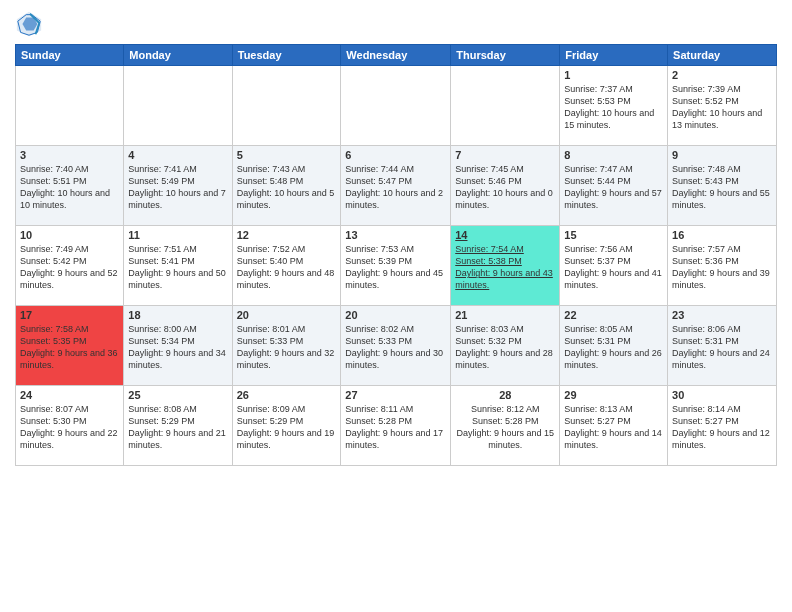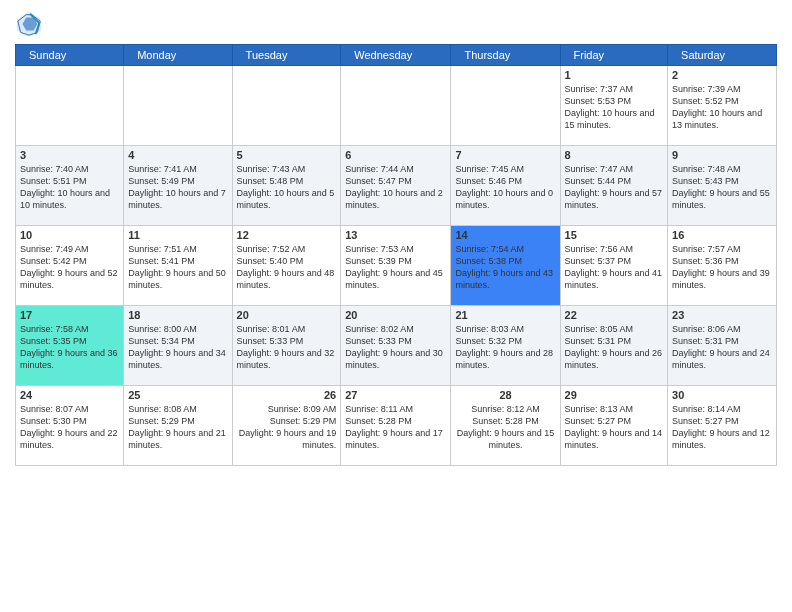--- a/index.html
+++ b/index.html
@@ -51,22 +51,22 @@
     }
     .calendar {
       width: 100%;
       border-collapse: collapse;
       border: 1px solid #ccc;
     }
     .calendar th {
       background: #2a6bbf;
       color: #fff;
       font-size: 11px;
-      font-weight: normal;
-      padding: 4px 13px;
+      font-weight: bold;
+      padding: 4px 5px;
       text-align: left;
       border: 1px solid #1a5aab;
     }
     .calendar td {
       vertical-align: top;
       border: 1px solid #ccc;
       padding: 3px 4px;
       width: 113px;
       height: 80px;
       font-size: 9.5px;
@@ -182,35 +182,35 @@
             <div class="day-info">Sunrise: 7:51 AM<br>Sunset: 5:41 PM<br>Daylight: 9 hours and 50 minutes.</div>
           </td>
           <td style="background: rgb(255, 255, 255);">
             <span class="day-num">12</span>
             <div class="day-info">Sunrise: 7:52 AM<br>Sunset: 5:40 PM<br>Daylight: 9 hours and 48 minutes.</div>
           </td>
           <td style="background: rgb(255, 255, 255);">
             <span class="day-num">13</span>
             <div class="day-info">Sunrise: 7:53 AM<br>Sunset: 5:39 PM<br>Daylight: 9 hours and 45 minutes.</div>
           </td>
-          <td style="background: #3b82f6;">
+          <td style="background: #5eead4; text-decoration: underline;">
             <span class="day-num">14</span>
             <div class="day-info">Sunrise: 7:54 AM<br>Sunset: 5:38 PM<br>Daylight: 9 hours and 43 minutes.</div>
           </td>
           <td style="background: rgb(255, 255, 255);">
             <span class="day-num">15</span>
             <div class="day-info">Sunrise: 7:56 AM<br>Sunset: 5:37 PM<br>Daylight: 9 hours and 41 minutes.</div>
           </td>
           <td style="background: rgb(255, 255, 255);">
             <span class="day-num">16</span>
             <div class="day-info">Sunrise: 7:57 AM<br>Sunset: 5:36 PM<br>Daylight: 9 hours and 39 minutes.</div>
           </td>
         </tr>
         <tr>
-          <td style="background: #5eead4; margin-top: 40px;">
+          <td style="background: #ef4444; margin-top: 40px;">
             <span class="day-num">17</span>
             <div class="day-info">Sunrise: 7:58 AM<br>Sunset: 5:35 PM<br>Daylight: 9 hours and 36 minutes.</div>
           </td>
           <td style="background: rgb(240, 244, 248);">
             <span class="day-num">18</span>
             <div class="day-info">Sunrise: 8:00 AM<br>Sunset: 5:34 PM<br>Daylight: 9 hours and 34 minutes.</div>
           </td>
           <td style="background: rgb(240, 244, 248);">
             <span class="day-num">20</span>
             <div class="day-info">Sunrise: 8:01 AM<br>Sunset: 5:33 PM<br>Daylight: 9 hours and 32 minutes.</div>
@@ -234,21 +234,21 @@
         </tr>
         <tr>
           <td style="background: rgb(255, 255, 255);">
             <span class="day-num">24</span>
             <div class="day-info">Sunrise: 8:07 AM<br>Sunset: 5:30 PM<br>Daylight: 9 hours and 22 minutes.</div>
           </td>
           <td style="background: rgb(255, 255, 255);">
             <span class="day-num">25</span>
             <div class="day-info">Sunrise: 8:08 AM<br>Sunset: 5:29 PM<br>Daylight: 9 hours and 21 minutes.</div>
           </td>
-          <td style="background: rgb(255, 255, 255); text-align: right;">
+          <td style="background: rgb(255, 255, 255);">
             <span class="day-num">26</span>
             <div class="day-info">Sunrise: 8:09 AM<br>Sunset: 5:29 PM<br>Daylight: 9 hours and 19 minutes.</div>
           </td>
           <td style="background: rgb(255, 255, 255); margin-top: 36px;">
             <span class="day-num">27</span>
             <div class="day-info">Sunrise: 8:11 AM<br>Sunset: 5:28 PM<br>Daylight: 9 hours and 17 minutes.</div>
           </td>
           <td style="background: rgb(255, 255, 255); text-align: center;">
             <span class="day-num">28</span>
             <div class="day-info">Sunrise: 8:12 AM<br>Sunset: 5:28 PM<br>Daylight: 9 hours and 15 minutes.</div>

